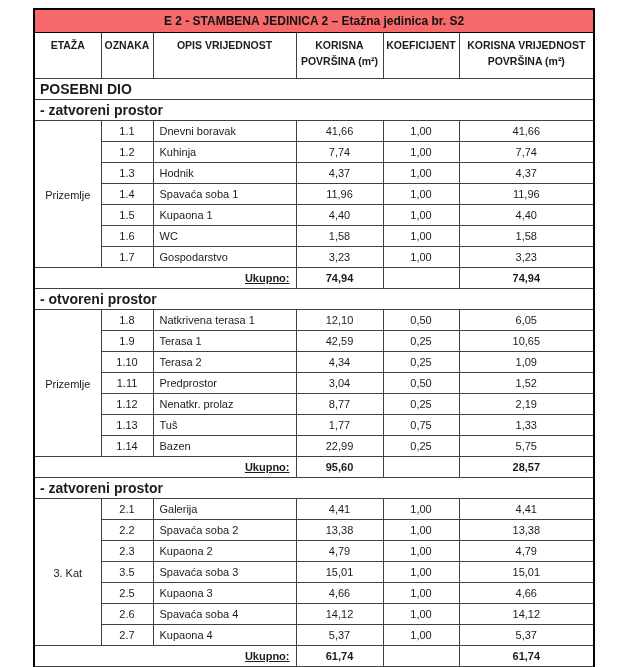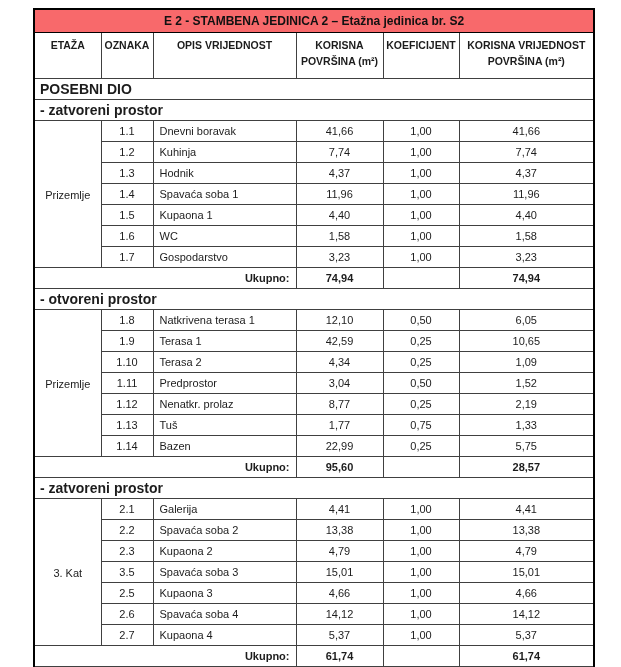--- a/index.html
+++ b/index.html
@@ -75,20 +75,21 @@
   td.c-name { text-align: left; padding-left: 6px; }
   td.c-num  { text-align: center; }
   tr.total-row td {
     height: 20px;
     font-weight: bold;
     vertical-align: middle;
   }
   td.total-label {
     text-align: right;
     padding-right: 6px;
+    text-decoration: underline;
   }
   tr.sliver-row td {
     height: 12px;
   }
 </style>
 </head>
 <body>
 
 <div class="sheet">
   <table class="area-table">

